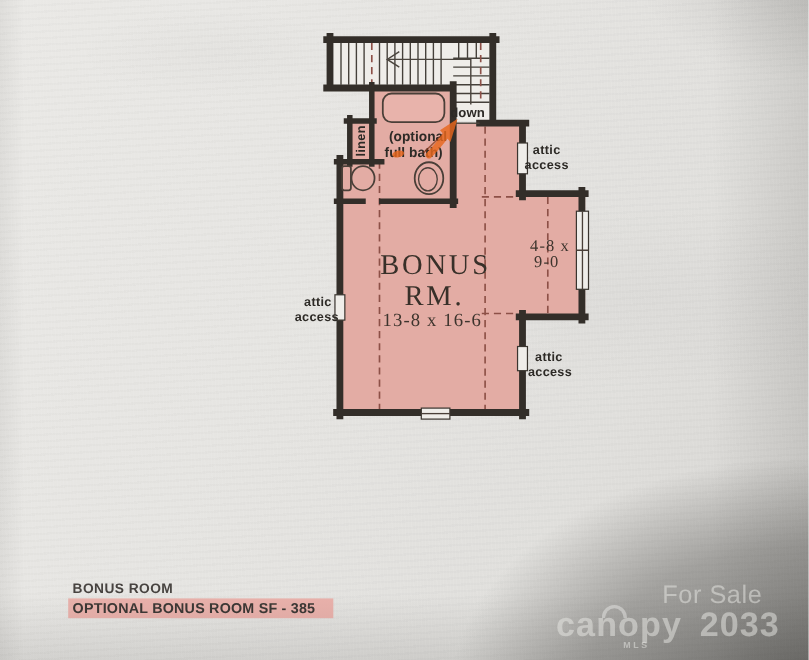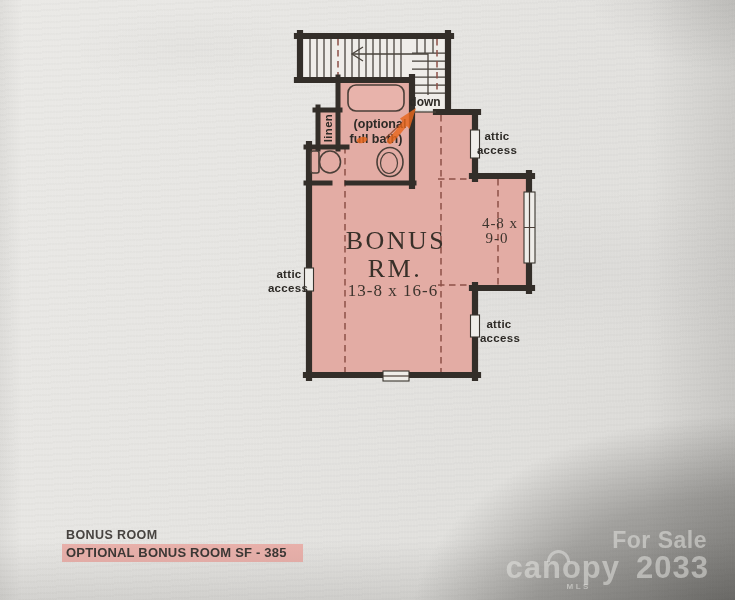--- a/index.html
+++ b/index.html
@@ -44,21 +44,21 @@
   
   .shadow{position:absolute;inset:0;pointer-events:none;
     background:
       radial-gradient(ellipse 440px 290px at 100% 105%, rgba(33,32,29,.55), rgba(33,32,29,.30) 46%, rgba(33,32,29,0) 74%),
       radial-gradient(ellipse 230px 130px at 101% -3%, rgba(33,32,29,.12), rgba(33,32,29,0) 70%),
       linear-gradient(to right, rgba(33,32,29,.06), rgba(33,32,29,0) 3%, rgba(33,32,29,0) 88%, rgba(33,32,29,.10)),
       linear-gradient(to bottom, rgba(33,32,29,0) 90%, rgba(33,32,29,.10));
   }
   
   .watermark{position:absolute;right:26px;bottom:9px;text-align:right;color:rgba(230,230,227,.52);}
-  .wm-forsale{font-size:23px;font-weight:700;letter-spacing:.5px;margin-right:2px;}
+  .wm-forsale{font-size:23px;font-weight:400;letter-spacing:.5px;margin-right:16px;}
   .wm-row{display:flex;align-items:flex-start;gap:16px;margin-top:1px;}
   .wm-brand-wrap{position:relative;}
   .wm-brand{font-size:31px;font-weight:700;letter-spacing:1px;line-height:.85;}
   .wm-caret{position:absolute;top:-5px;left:41px;width:17px;height:9px;
     border:3.5px solid rgba(230,230,227,.5);border-bottom:none;
     border-radius:50% 50% 0 0 / 100% 100% 0 0;}
   .wm-mls{font-size:8px;font-weight:700;letter-spacing:2.5px;margin-left:26px;margin-top:1px;text-align:left;padding-left:35px;}
   .wm-year{font-size:31px;font-weight:800;letter-spacing:1px;line-height:.85;}
 </style>
 </head>

